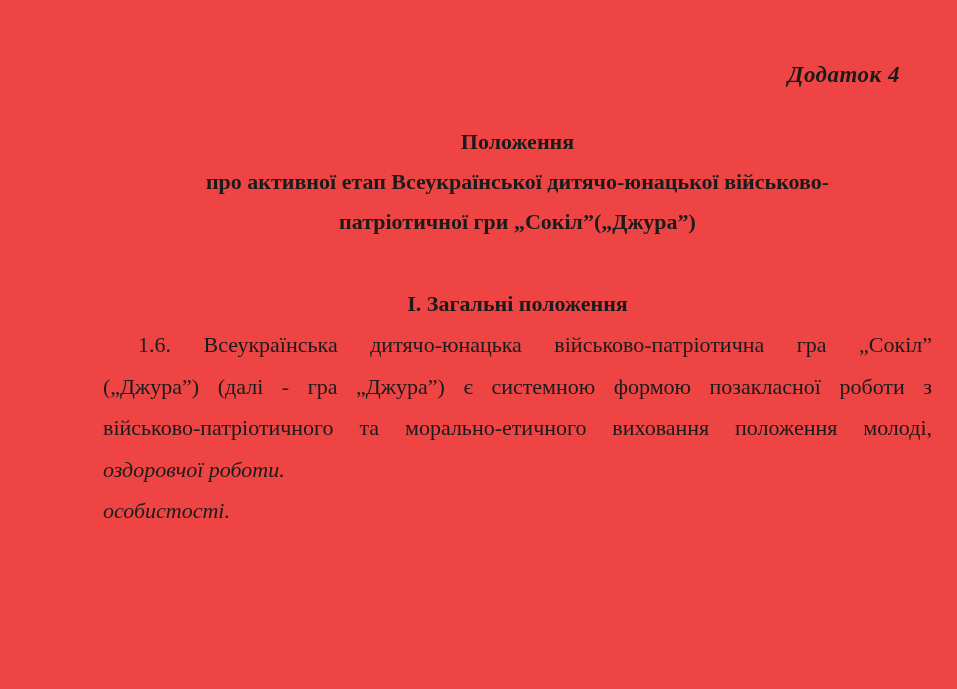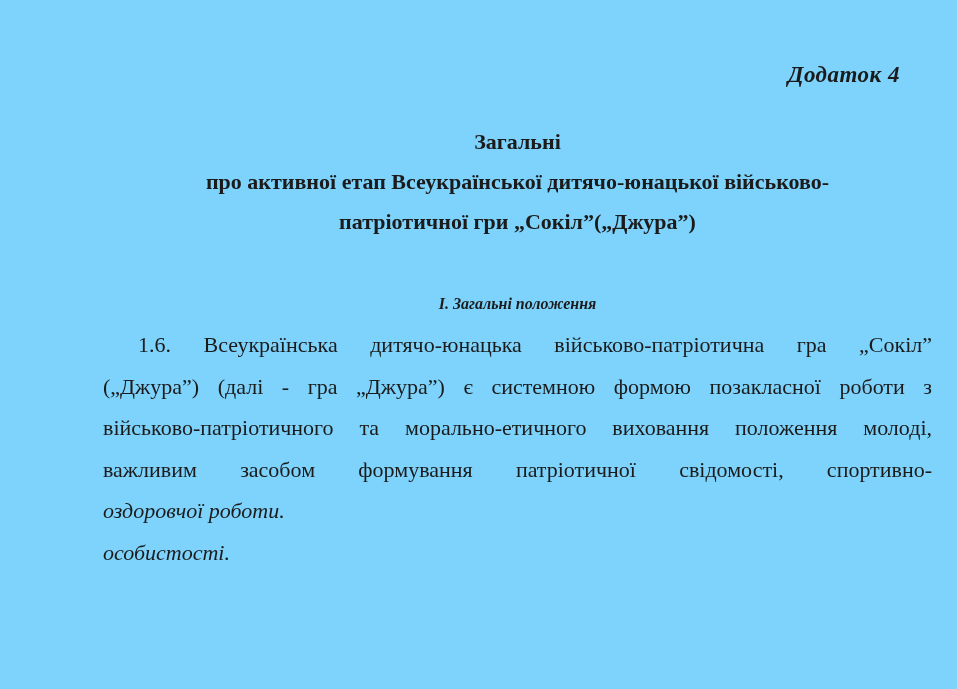--- a/index.html
+++ b/index.html
@@ -4,21 +4,21 @@
 <style>
   html, body {
     margin: 0;
     padding: 0;
     background: #ffffff;
   }
   #page {
     position: relative;
     width: 957px;
     height: 689px;
-    background: #7dd3fc;
+    background: #ef4444;
     overflow: hidden;
     font-family: "Liberation Serif", "DejaVu Serif", serif;
     color: #1b1b1b;
   }
   #appendix-label {
     position: absolute;
     top: 62px;
     right: 57px;
     font-size: 23px;
     font-weight: bold;
@@ -35,25 +35,24 @@
     line-height: 40px;
   }
   #title-block .line {
     text-align: center;
   }
   #section-heading {
     position: absolute;
     left: 103px;
     top: 284px;
     width: 829px;
-    font-size: 16px;
+    font-size: 22px;
     font-weight: bold;
     line-height: 40px;
     text-align: center;
-    font-style: italic;
   }
   #body-text {
     position: absolute;
     left: 103px;
     top: 324px;
     width: 829px;
     font-size: 22px;
     line-height: 41.5px;
   }
   .para .line {
@@ -69,33 +68,32 @@
   }
 </style>
 </head>
 <body>
 
 <div id="page">
 
   <div id="appendix-label">Додаток 4</div>
 
   <div id="title-block">
-    <div class="line">Загальні</div>
+    <div class="line">Положення</div>
     <div class="line">про активної етап Всеукраїнської дитячо-юнацької військово-</div>
     <div class="line">патріотичної гри „Сокіл”(„Джура”)</div>
   </div>
 
   <div id="section-heading">І. Загальні положення</div>
 
   <div id="body-text">
     <div class="para">
         <div class="line first">1.6. Всеукраїнська дитячо-юнацька військово-патріотична гра „Сокіл”</div>
         <div class="line">(„Джура”) (далі - гра „Джура”) є системною формою позакласної роботи з</div>
         <div class="line">військово-патріотичного та морально-етичного виховання положення молоді,</div>
-        <div class="line">важливим засобом формування патріотичної свідомості, спортивно-</div>
         <div class="line last">оздоровчої роботи.</div>
       </div>
     <div class="para">
         <div class="line last">особистості.</div>
       </div>
   </div>
 
 </div>
 
 </body></html>

